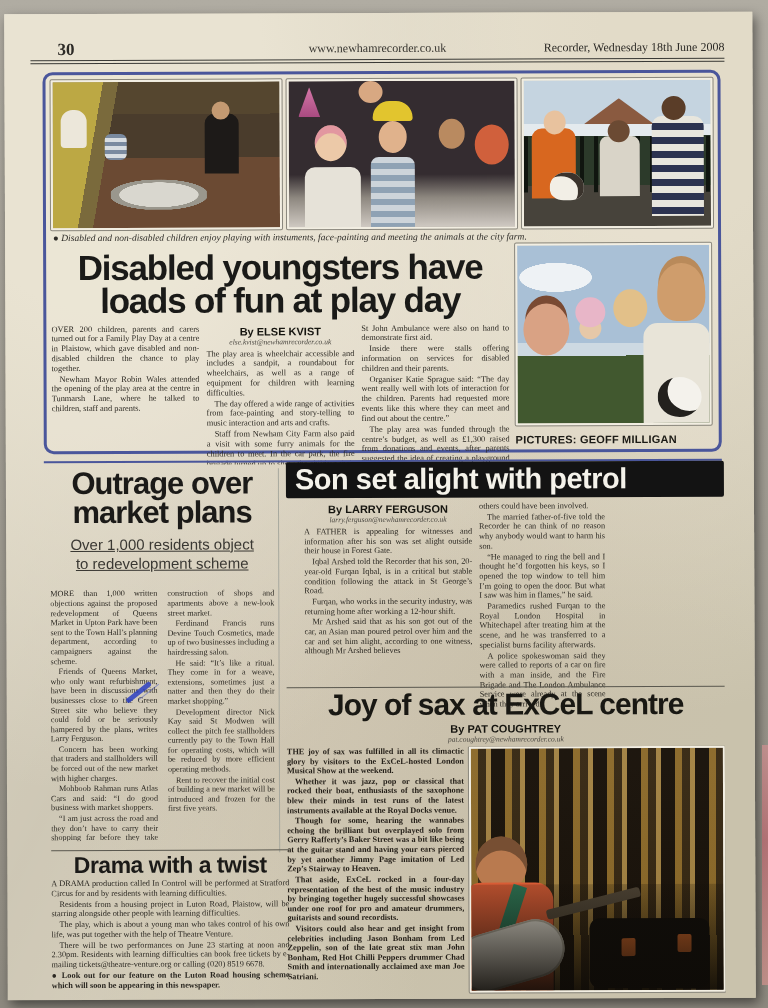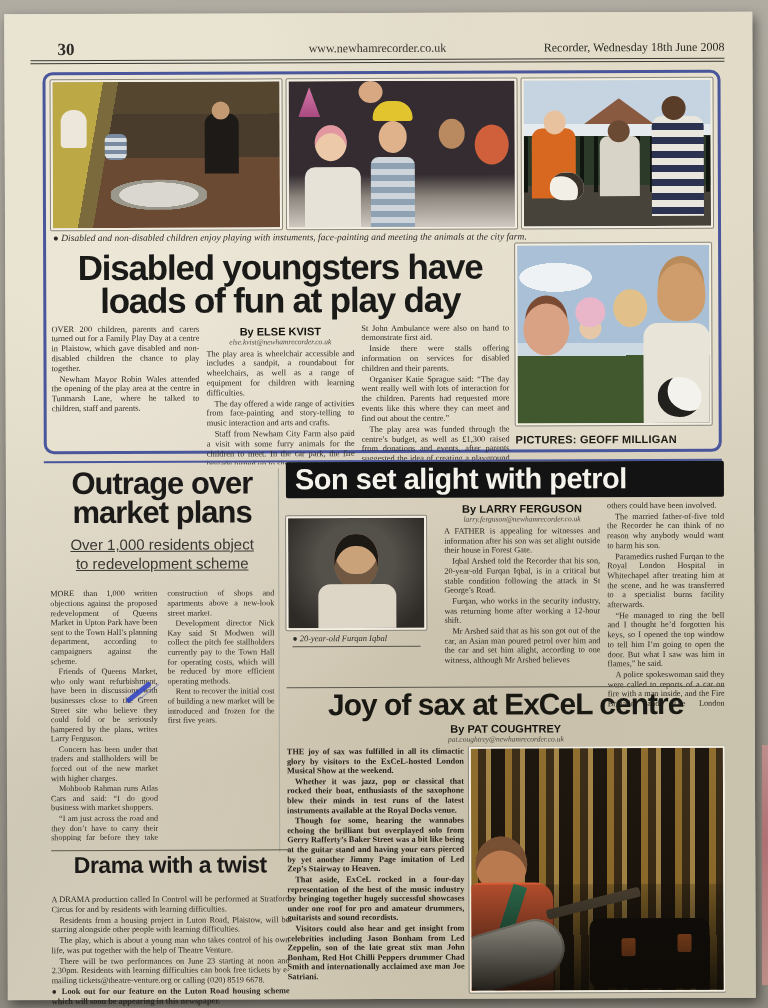--- a/index.html
+++ b/index.html
@@ -74,21 +74,21 @@
   .sax .toprule{border-top:1px solid #5a584f;margin-bottom:2px;}
   .sax h2{font:bold 30px/1 "Liberation Sans",sans-serif;letter-spacing:-1px;color:#191813;text-align:center;margin:2px 0 3px;}
   .saxbody{position:relative;height:248px;overflow:hidden;font:bold 8.3px/1.16 "Liberation Serif",serif;color:#241f18;text-align:justify;}
   .saxbody p{margin:0 0 1px;text-indent:8px;}
   .saxbody p:first-child{text-indent:0;}
   .saxphoto{float:right;width:252px;height:242px;margin:0 0 2px 5px;}
 
   
   .drama{position:absolute;left:44px;top:836px;width:238px;}
   .drama .toprule{border-top:1px solid #5a584f;margin-bottom:3px;}
-  .drama h2{font:bold 23px/1 "Liberation Sans",sans-serif;letter-spacing:-0.5px;color:#1b1a18;text-align:center;margin:2px 0 18px;}
+  .drama h2{font:bold 23px/1 "Liberation Sans",sans-serif;letter-spacing:-0.5px;color:#1b1a18;text-align:center;margin:2px 0 2px;}
   .dramabody{font:8.3px/1.18 "Liberation Serif",serif;color:#2b2822;text-align:justify;height:118px;overflow:hidden;}
   .dramabody p{margin:0 0 1px;text-indent:8px;}
   .dramabody p:first-child{text-indent:0;}
   .dramabody p:last-child{font-weight:bold;text-indent:0;}
 
   .penmark{position:absolute;left:117px;top:676px;width:30px;height:5px;background:#2c3fc2;border-radius:2px;
            transform:rotate(-38deg);opacity:.85;box-shadow:8px 6px 0 -2px rgba(44,63,194,.5);}
 
   
   .ph-playgroup{width:228px;background:
@@ -206,61 +206,56 @@
         <div>market plans</div>
       </h2>
       <div class="subhead">
         <span>Over 1,000 residents object</span><br>
         <span>to redevelopment scheme</span>
       </div>
       <div class="cols2">
         <div class="bcol">
             <p>MORE than 1,000 written objections against the proposed redevelopment of Queens Market in Upton Park have been sent to the Town Hall’s planning department, according to campaigners against the scheme.</p>
             <p>Friends of Queens Market, who only want refurbishment, have been in discussions with businesses close to the Green Street site who believe they could fold or be seriously hampered by the plans, writes Larry Ferguson.</p>
-            <p>Concern has been under that traders and stallholders will be forced out of the new market with higher charges.</p>
+            <p>Concern has been working that traders and stallholders will be forced out of the new market with higher charges.</p>
             <p>Mohboob Rahman runs Atlas Cars and said: “I do good business with market shoppers.</p>
             <p>“I am just across the road and they don’t have to carry their shopping far before they take one of my cabs to get home. It was them who came to me and asked what we could do to save the market.”</p>
           </div>
         <div class="bcol">
             <p>construction of shops and apartments above a new-look street market.</p>
+            <p>Ferdinand Francis runs Devine Touch Cosmetics, made up of two businesses including a hairdressing salon.</p>
+            <p>He said: “It’s like a ritual. They come in for a weave, extensions, sometimes just a natter and then they do their market shopping.”</p>
             <p>Development director Nick Kay said St Modwen will collect the pitch fee stallholders currently pay to the Town Hall for operating costs, which will be reduced by more efficient operating methods.</p>
             <p>Rent to recover the initial cost of building a new market will be introduced and frozen for the first five years.</p>
           </div>
       </div>
     </div>
     <div class="penmark"></div>
 
     <div class="petrol">
       <div class="banner">Son set alight with petrol</div>
       <div class="petrol-row">
-        <div class="pcell-photo">
-          <div class="ph ph-portrait">
-            <i style="left:46px;top:16px;width:44px;height:54px;background:#caa27a;border-radius:46%;box-shadow:inset 0 -14px 0 rgba(40,28,20,.55), inset 0 12px 0 #1c1814;"></i>
-            <i style="left:30px;top:66px;width:78px;height:44px;background:#ddd6c6;border-radius:12px 12px 0 0;"></i>
-          </div>
-          <div class="smallcap">● 20-year-old Furqan Iqbal</div>
-        </div>
         <div class="pcol-mid">
           <div class="byline">
             <div class="by">By LARRY FERGUSON</div>
             <div class="em">larry.ferguson@newhamrecorder.co.uk</div>
           </div>
           <div class="bcol">
               <p>A FATHER is appealing for witnesses and information after his son was set alight outside their house in Forest Gate.</p>
               <p>Iqbal Arshed told the Recorder that his son, 20-year-old Furqan Iqbal, is in a critical but stable condition following the attack in St George’s Road.</p>
               <p>Furqan, who works in the security industry, was returning home after working a 12-hour shift.</p>
               <p>Mr Arshed said that as his son got out of the car, an Asian man poured petrol over him and the car and set him alight, according to one witness, although Mr Arshed believes</p>
             </div>
         </div>
         <div class="pcol-right">
           <div class="bcol">
               <p>others could have been involved.</p>
               <p>The married father-of-five told the Recorder he can think of no reason why anybody would want to harm his son.</p>
+              <p>“He managed to ring the bell and I thought he’d forgotten his keys, so I opened the top window to tell him I’m going to open the door. But what I saw was him in flames,” he said.</p>
               <p>Paramedics rushed Furqan to the Royal London Hospital in Whitechapel after treating him at the scene, and he was transferred to a specialist burns facility afterwards.</p>
-              <p>“He managed to ring the bell and I thought he’d forgotten his keys, so I opened the top window to tell him I’m going to open the door. But what I saw was him in flames,” he said.</p>
               <p>A police spokeswoman said they were called to reports of a car on fire with a man inside, and the Fire Brigade and The London Ambulance Service were already at the scene when they arrived.</p>
             </div>
         </div>
       </div>
     </div>
 
     <div class="sax">
       <div class="toprule"></div>
       <h2>Joy of sax at ExCeL centre</h2>
       <div class="byline">

